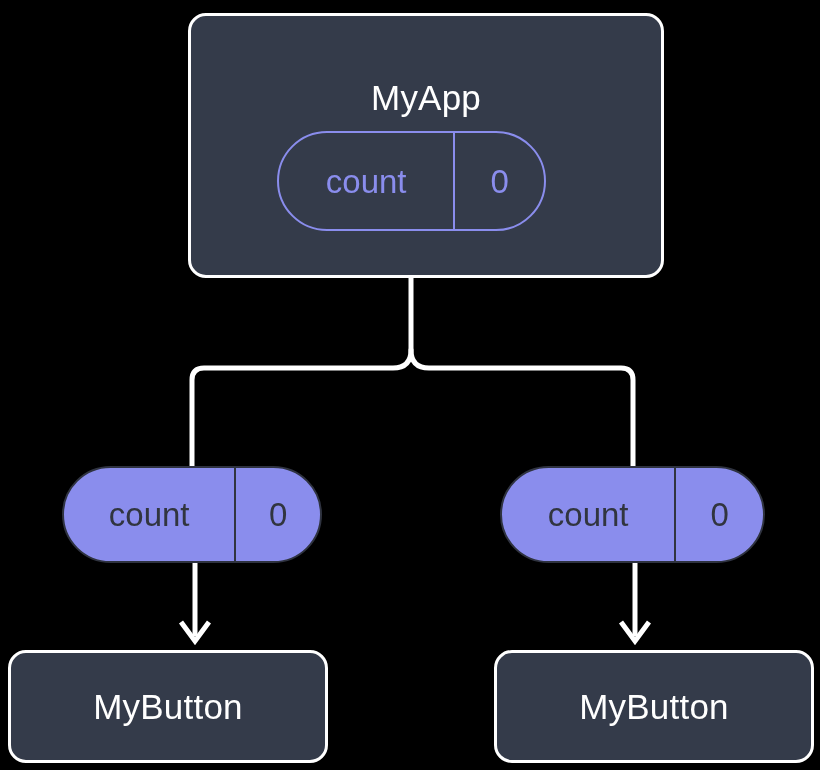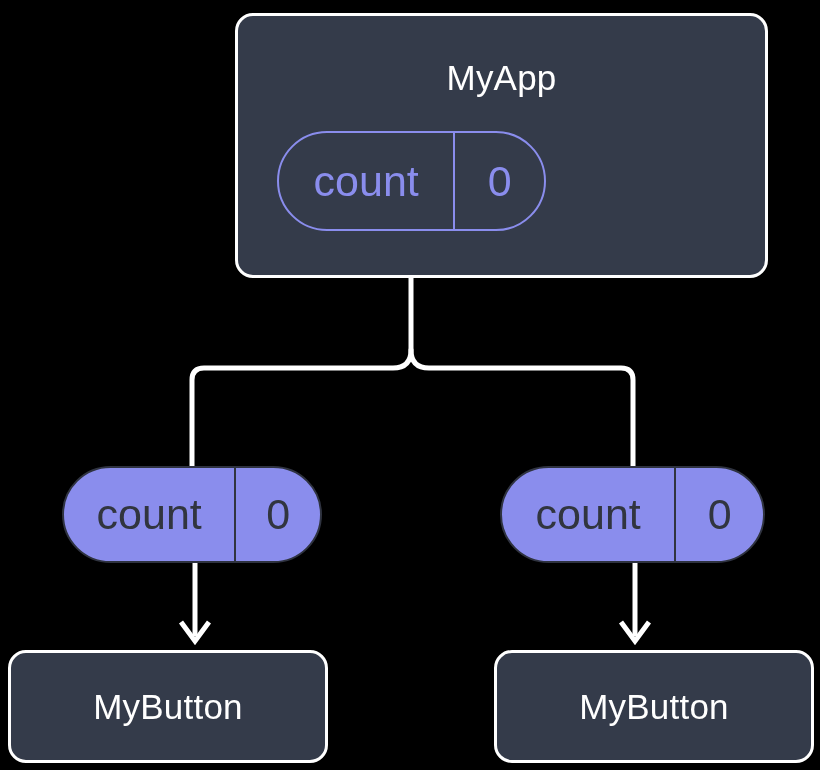--- a/index.html
+++ b/index.html
@@ -46,25 +46,24 @@
     color: #ffffff;
     font-size: 35px;
     line-height: 1;
     letter-spacing: 0.2px;
     white-space: nowrap;
   }
 
   #node-myapp {
     left: 188px;
     top: 13px;
-    width: 533px;
+    width: 476px;
     height: 265px;
     justify-content: flex-start;
-    padding-top: 44px;
-    margin-left: 47px;
+    padding-top: 64px;
   }
   #node-mybutton-left {
     left: 8px;
     top: 650px;
     width: 320px;
     height: 113px;
     justify-content: center;
   }
   #node-mybutton-right {
     left: 494px;
@@ -82,21 +81,21 @@
     align-items: stretch;
     border-radius: 999px;
     overflow: hidden;
   }
   .pill .pill-key,
   .pill .pill-val {
     display: flex;
     align-items: center;
     justify-content: center;
     box-sizing: border-box;
-    font-size: 43px;
+    font-size: 33px;
     line-height: 1;
     white-space: nowrap;
   }
 
   
   .pill.outlined {
     border: 2px solid #8a8ded;
     background: transparent;
   }
   .pill.outlined .pill-key,

